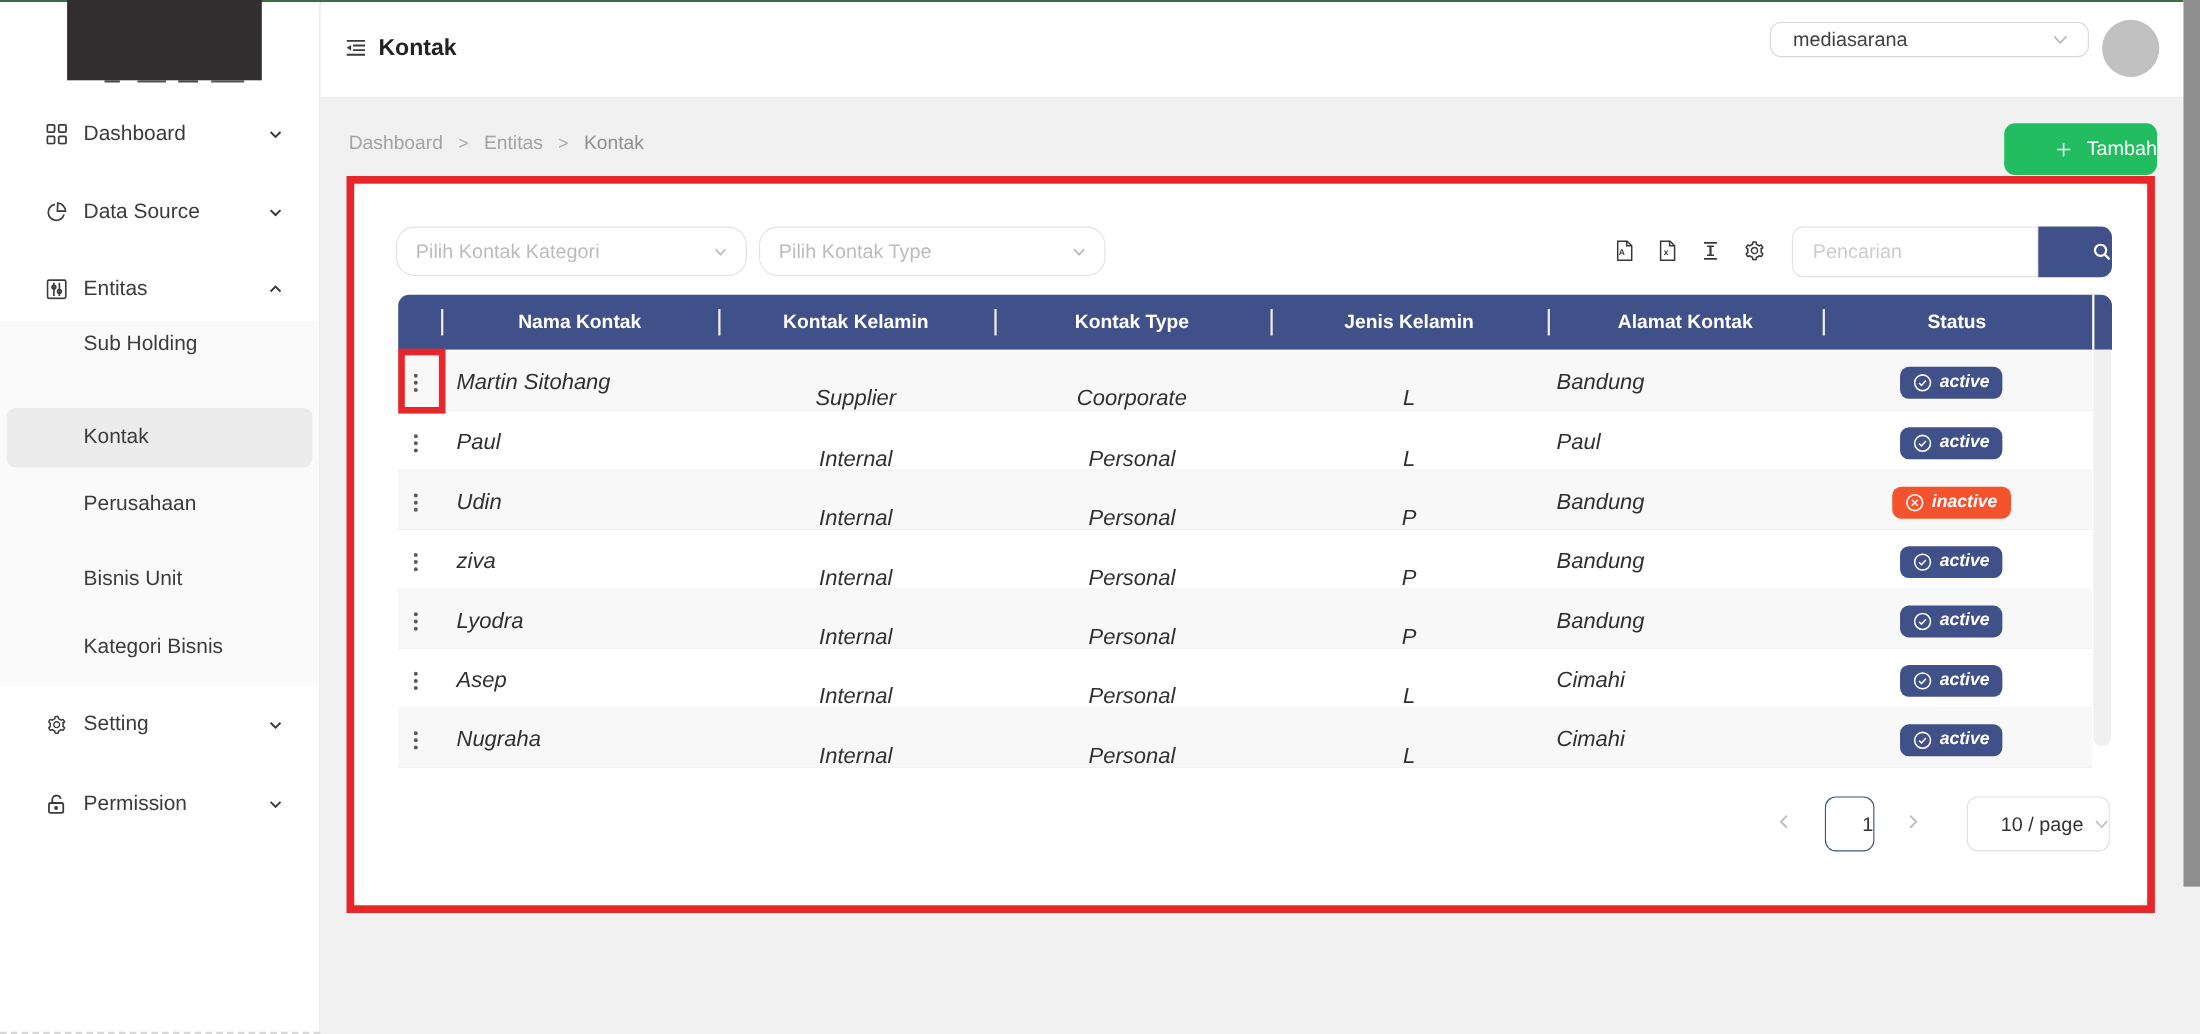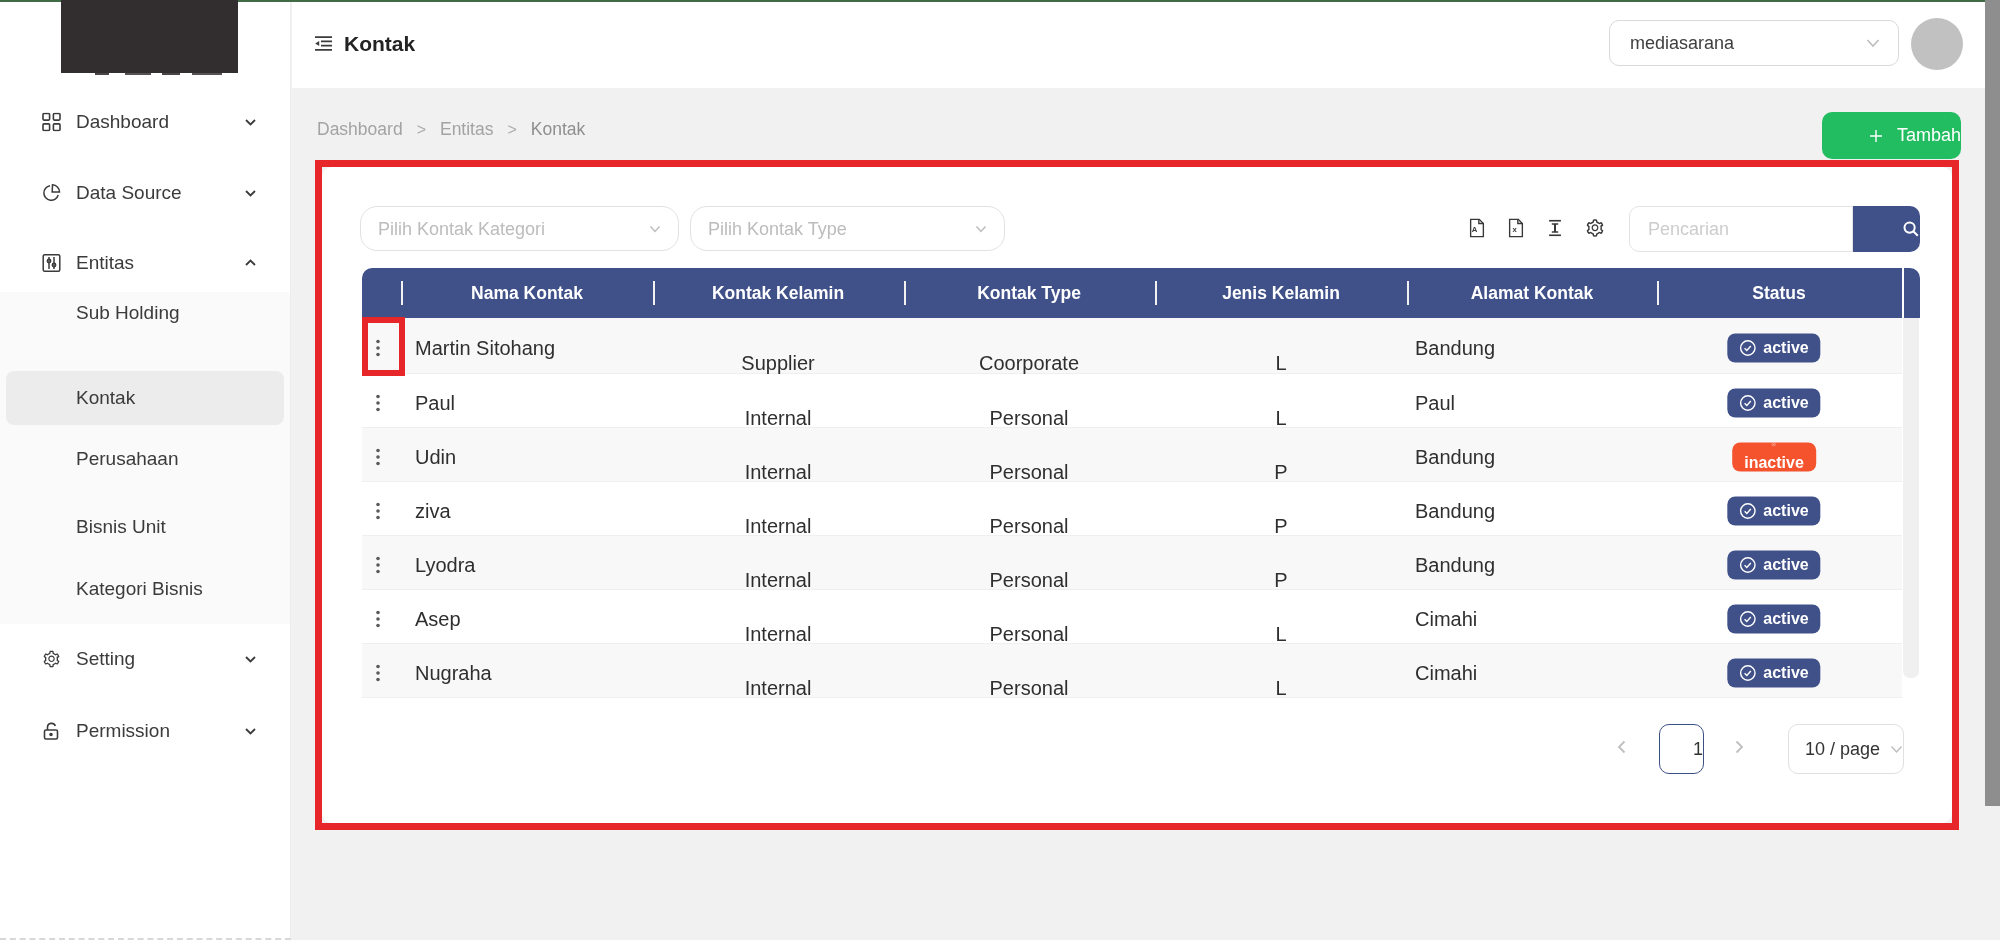--- a/index.html
+++ b/index.html
@@ -14,21 +14,21 @@
   .mitem { left:0; width:291px; height:40px; }
   .micon { position:absolute; left:42px; top:50%; transform:translateY(-50%); width:19px; height:19px; }
   .mtext { position:absolute; left:76px; top:50%; transform:translateY(-50%); font-size:19px; color:#3b3b3b; }
   .mchev { position:absolute; left:243px; top:50%; transform:translateY(-50%); width:15px; height:15px; }
   #submenu { left:0; top:290px; width:290px; height:332px; background:#fafafa; }
   .sitem { left:76px; font-size:19px; color:#3b3b3b; }
   #selitem { left:6px; top:369px; width:278px; height:54px; background:#ececec; border-radius:8px; }
   
   #topbar { left:292px; top:2px; width:1708px; height:86px; background:#fff; }
   #title { left:344px; top:32px; font-size:21px; font-weight:bold; color:#232323; }
-  #wsel { left:1609px; top:20px; width:290px; height:46px; background:#fff; border:1px solid #d9d9d9; border-radius:10px; }
+  #wsel { left:1609px; top:20px; width:290px; height:32px; background:#fff; border:1px solid #d9d9d9; border-radius:10px; }
   #wseltext { left:20px; top:50%; transform:translateY(-50%); position:absolute; font-size:18px; color:#3f3f3f; }
   #avatar { left:1911px; top:18px; width:52px; height:52px; border-radius:50%; background:#c1c1c1; }
   
   #content { left:292px; top:88px; width:1693px; height:852px; background:#f1f1f2; }
   #crumb { position:absolute; left:25px; top:31px; font-size:17.5px; color:#a3a3a3; }
   #crumb .sep { margin:0 14px; color:#aaa; font-size:16px; }
   #tambah { position:absolute; left:1530px; top:24px; width:139px; height:47px; background:#21bd60; border-radius:10px; color:#fff; font-size:18px; }
   
   #redrect { position:absolute; left:23px; top:72px; width:1644px; height:670px; border:7px solid #e72629; }
   #card { position:absolute; left:30px; top:79px; width:1630px; height:656px; background:#fff; border-radius:10px; }
@@ -40,34 +40,34 @@
   #sel2 { left:398px; width:315px; }
   .tbicon { position:absolute; top:130px; width:20px; height:20px; }
   #search { position:absolute; left:1337px; top:118px; width:224px; height:46px; border:1px solid #e3e3e3; border-radius:10px 0 0 10px; background:#fff; }
   #search .ph { position:absolute; left:18px; top:50%; transform:translateY(-50%); font-size:18px; color:#cdcdcd; }
   #searchbtn { position:absolute; left:1561px; top:118px; width:67px; height:46px; background:#405189; border-radius:0 10px 10px 0; }
   
   #thead { position:absolute; left:70px; top:180px; width:1558px; height:50px; background:#405189; border-radius:10px 10px 0 0; }
   .hsep { position:absolute; top:13px; width:2px; height:24px; background:#f1f1f2; }
   .hfull { position:absolute; top:0; width:2px; height:50px; background:#fff; }
   .hlabel { position:absolute; top:50%; transform:translate(-50%,-50%); color:#fff; font-size:17.5px; font-weight:bold; white-space:nowrap; }
-  .trow { position:absolute; left:70px; width:1540px; height:54px; border-bottom:1px solid #efefef; }
+  .trow { position:absolute; left:70px; width:1540px; height:54px; border-bottom:1px solid #efefef;font-style:italic; }
   .odd { background:#f8f8f8; }
   .even { background:#fff; }
   .cell { position:absolute; top:calc(50% + 2px); transform:translateY(-50%); font-size:20px; color:#2f2f2f; white-space:nowrap; }
   .cc { transform:translate(-50%,-50%);margin-top:15px; }
   .dots { position:absolute; left:14px; top:calc(50% + 2px); transform:translateY(-50%); width:4px; }
   .badge { position:absolute; left:1412px; top:calc(50% + 2px); transform:translate(-50%,-50%); height:29px; border-radius:8px; color:#fff; font-size:16px; font-weight:bold; display:flex; align-items:center; gap:7px; padding:0 12px; }
   .bact { background:#405189; }
-  .bina { background:#f5532e;flex-direction:column; }
+  .bina { background:#f5532e; }
   #tscroll { position:absolute; left:1611px; top:230px; width:16px; height:360px; background:#f0f0f0; border-radius:0 0 7px 7px; }
   
   .pgchev { position:absolute; top:437px; width:16px; height:16px; }
   #pg1 { position:absolute; left:1367px; top:636px; width:45px; height:50px; border:1.5px solid #3b5184; border-radius:10px; background:#fff; font-size:18px; color:#333; }
-  #pgsize { position:absolute; left:1496px; top:636px; width:116px; height:50px; border:1px solid #e0e0e0; border-radius:10px; background:#fff; font-size:18px; color:#333; }
+  #pgsize { position:absolute; left:1496px; top:636px; width:130px; height:50px; border:1px solid #e0e0e0; border-radius:10px; background:#fff; font-size:18px; color:#333; }
   
   #redsmall { position:absolute; left:70px; top:229px; width:43px; height:59px; border:6px solid #e72629; }
   
   #pagescroll { left:1985px; top:0; width:15px; height:940px; background:#f1f1f1; }
   #pagethumb { position:absolute; left:0; top:0; width:15px; height:806px; background:#8e8e8e; }
   .ctr { display:flex; align-items:center; justify-content:flex-end; }
 </style>
 </head>
 <body>
 <div id="topline" class="abs"></div>

